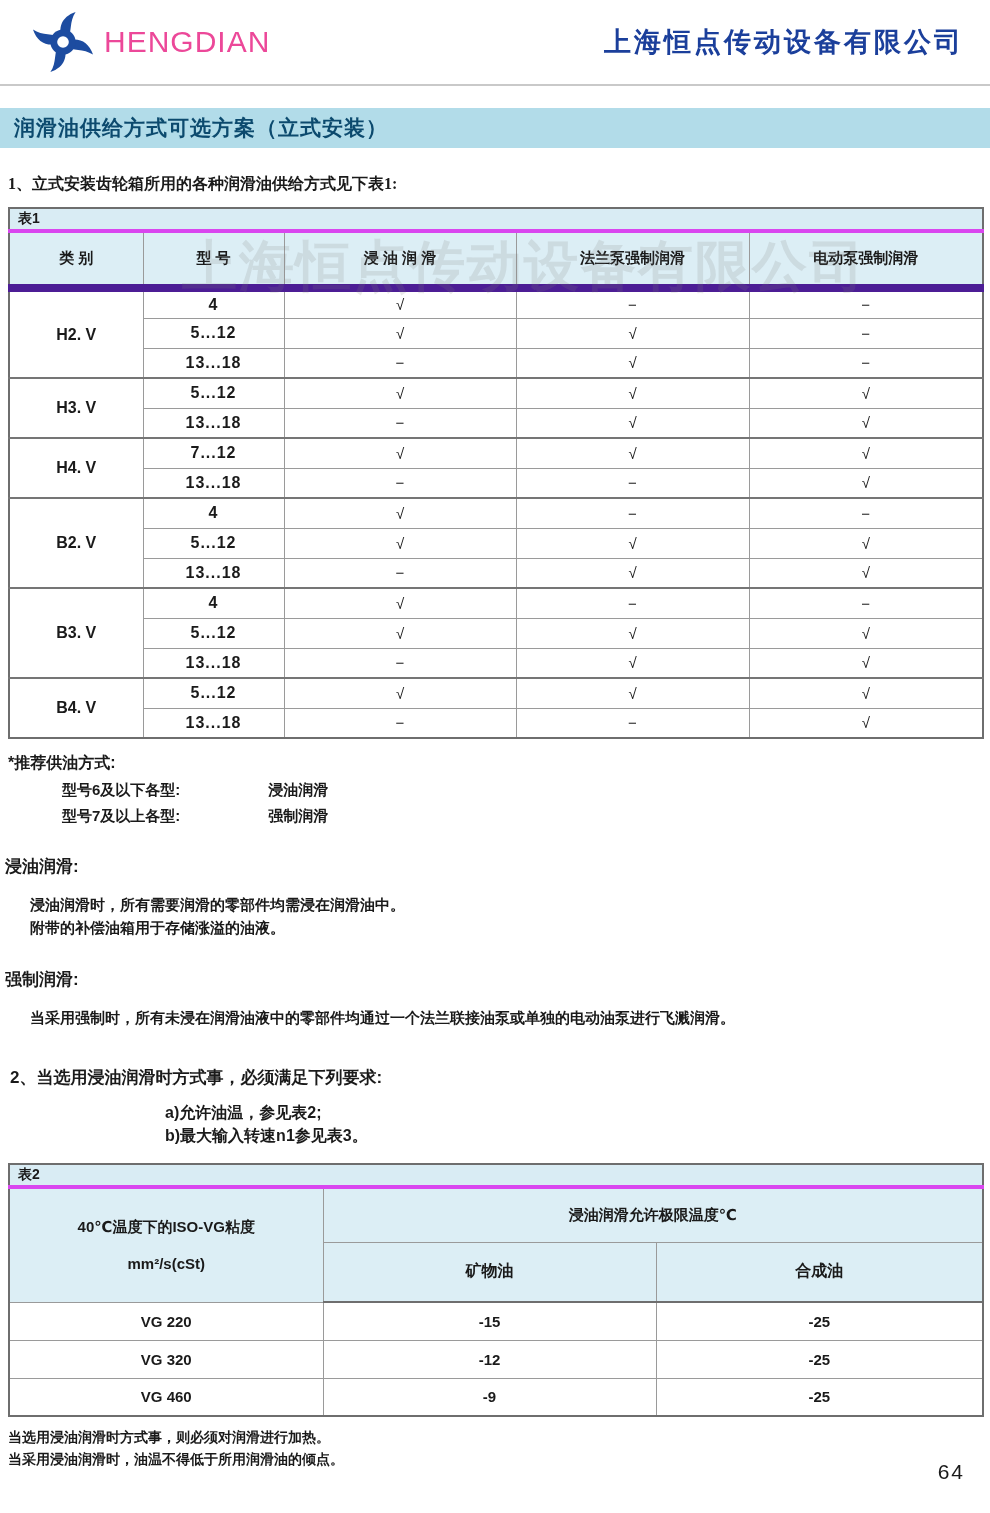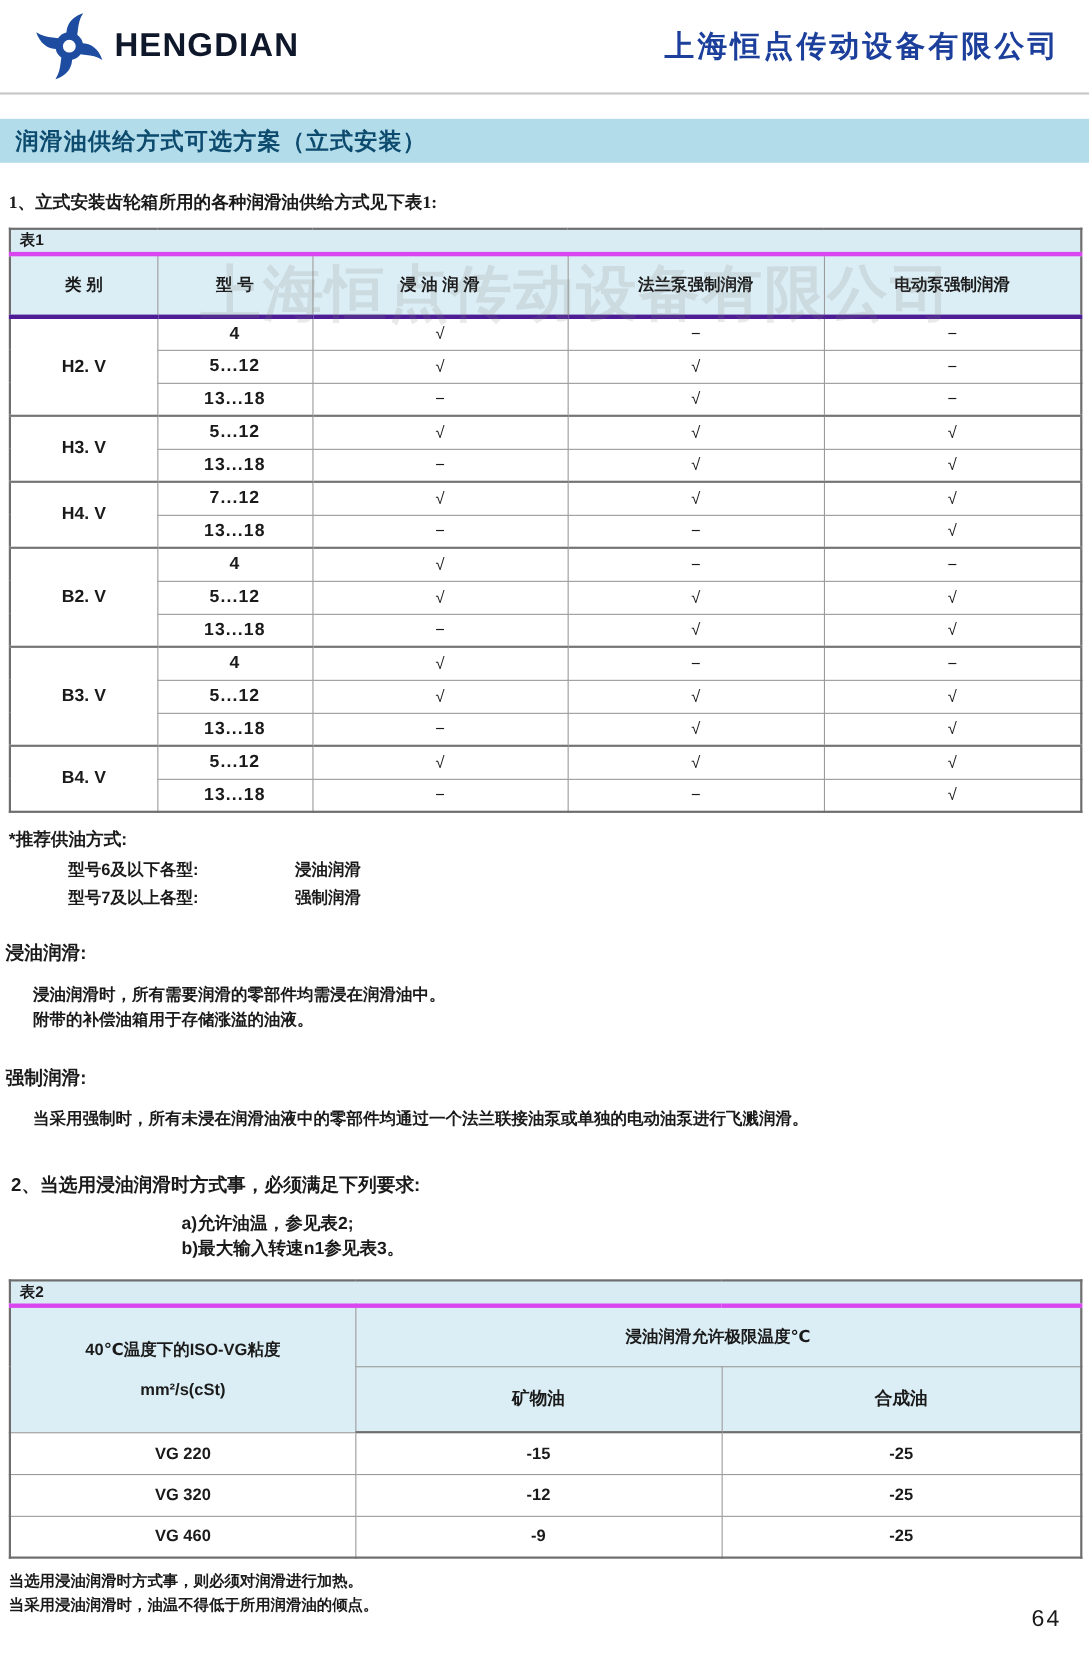--- a/index.html
+++ b/index.html
@@ -11,21 +11,21 @@
   }
   .page { position:relative; width:990px; height:1513px; background:#fff; }
 
   
   .header {
     height:86px; display:flex; align-items:center; justify-content:space-between;
     padding:0 26px 0 32px; border-bottom:2px solid #c9c9c9;
   }
   .brand { display:flex; align-items:center; gap:10px; }
   .logo-svg { width:62px; height:62px; display:block; }
-  .brand-name { font-size:30px; font-weight:bold; color:#0f172a; letter-spacing:1px; }
+  .brand-name { font-size:30px; font-weight:normal; color:#ec4899; letter-spacing:1px; }
   .company-name { font-size:27px; font-weight:bold; color:#1b3f9b; letter-spacing:3px; }
 
   
   .title-bar {
     margin-top:22px; height:40px; background:#b2dce9;
     display:flex; align-items:center; padding-left:14px;
     font-size:21px; font-weight:bold; color:#0c4a6e; letter-spacing:1px;
   }
 
   .intro { margin:26px 0 12px 8px; font-size:16px; font-weight:bold;font-family:Liberation Serif, serif; }
@@ -35,21 +35,21 @@
   .t1, .t2 { border:2px solid #6e6e6e; }
   th, td { border:1px solid #9a9a9a; }
   .label-th {
     background:#d9ecf4; height:23px; font-size:14px; font-weight:bold;
     text-align:left; padding-left:8px; border-bottom:4px solid #d946ef;
   }
 
   
   .t1 .head-th {
     background:#dceef5; height:57px; font-size:15px; font-weight:bold;
-    text-align:center; vertical-align:middle; border-bottom:4px solid #4c1d95;
+    text-align:center; vertical-align:middle; border-bottom:8px solid #4c1d95;
   }
   .t1 td { height:30px; text-align:center; vertical-align:middle; }
   .t1 td.cat { font-size:16px; font-weight:bold; }
   .t1 td.model { font-size:16px; font-weight:bold; letter-spacing:1px; }
   .t1 td.mark { font-size:15px; font-weight:normal; }
   .t1 tr.gf td { border-top:2px solid #757575; }
 
   
   .t2 { margin-top:16px; }
   .t2 .head-th { background:#dceef5; font-weight:bold; text-align:center; vertical-align:middle; }

